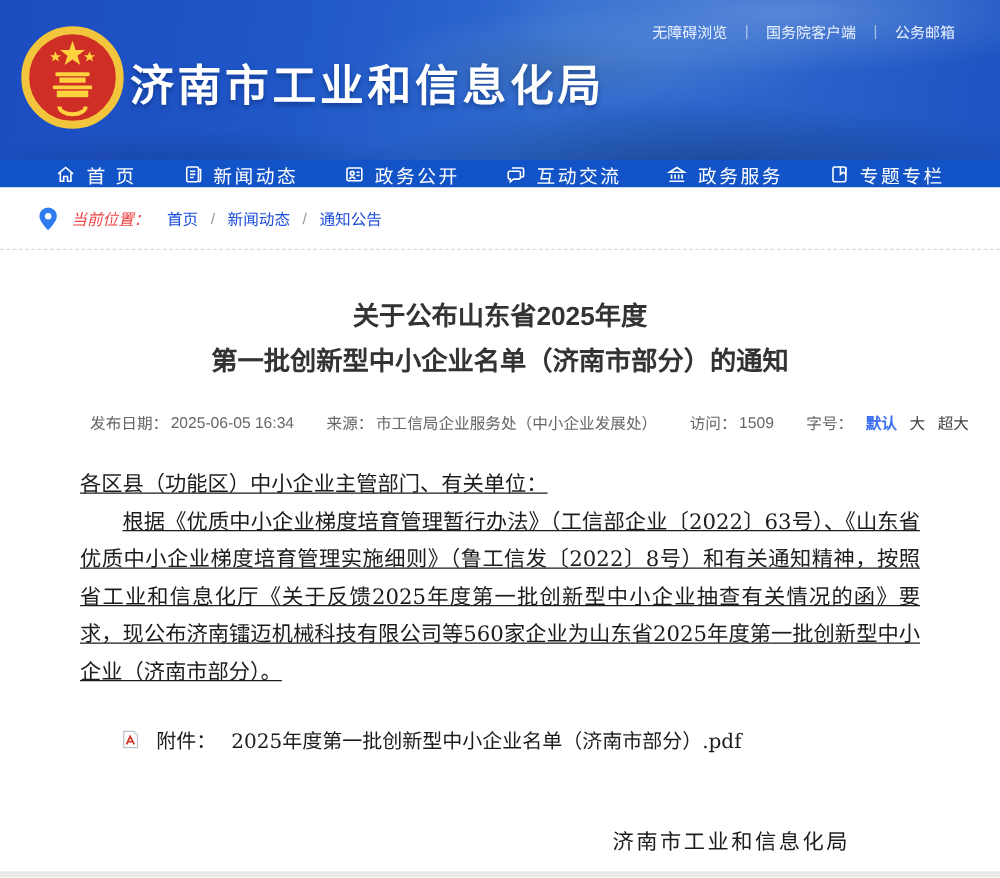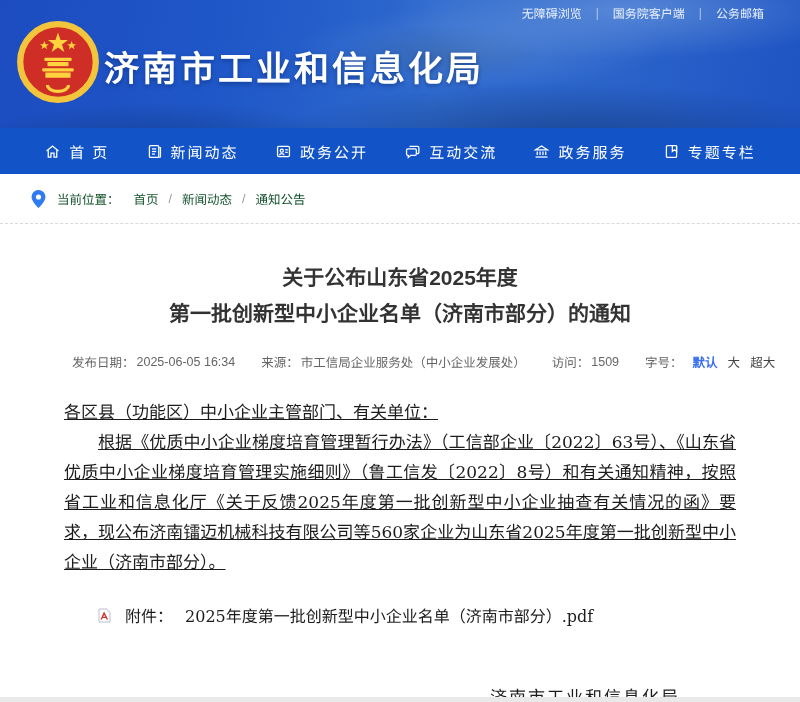--- a/index.html
+++ b/index.html
@@ -12,47 +12,47 @@
       radial-gradient(ellipse 340px 70px at 78% 8%,  rgba(140,180,230,.45), transparent 70%),
       radial-gradient(ellipse 260px 60px at 60% 38%, rgba(120,165,220,.35), transparent 70%),
       radial-gradient(ellipse 420px 90px at 70% 115%, rgba(8,40,90,.55), transparent 72%),
       radial-gradient(ellipse 300px 70px at 20% 118%, rgba(10,45,95,.5), transparent 70%),
       radial-gradient(ellipse 150px 40px at 55% 42%, rgba(25,70,140,.5), transparent 70%),
       linear-gradient(100deg,#1c4cc0 0%, #2058c8 30%, #2f6ace 55%, #2a62ca 78%, #1e53c2 100%);
   }
   .emblem { position:absolute; left:16px; top:20px; width:84px; height:84px; }
   .site-title { position:absolute; left:104px; top:40px; color:#fff; font-size:35px;
     font-weight:bold; letter-spacing:3px; text-shadow:0 2px 4px rgba(0,30,90,.45); }
-  .top-links { position:absolute; top:4px; right:22px; display:flex; align-items:center;
+  .top-links { position:absolute; top:16px; right:22px; display:flex; align-items:center;
     font-size:12px; color:#eaf1ff; }
   .top-links .tlink { padding:0 14px; cursor:pointer; white-space:nowrap; }
   .top-links .tsep { color:rgba(255,255,255,.55); }
   .searchbar { position:absolute; top:59px; right:30px; width:242px; height:31px;
     background:rgba(255,255,255,.92); border-radius:16px; display:flex; align-items:center;
     padding-left:12px; }
   .searchbar input { flex:1; border:none; outline:none; background:transparent;
     font-size:12px; color:#333; min-width:0; }
   .searchbar input::placeholder { color:#9aa3b0; }
   .search-btn { width:60px; height:31px; margin-left:4px; border:none; cursor:pointer;
     background:#dd4040; color:#fff; font-size:13px; border-radius:16px; letter-spacing:2px; }
   .mag { width:15px; height:15px; margin-right:7px; flex:none; }
 
   
-  .nav { width:800px; height:46px; background:#1254c8; display:flex; align-items:center;
+  .nav { width:800px; height:22px; background:#1254c8; display:flex; align-items:center;
     justify-content:space-around; padding:0 26px; }
   .nav-item { display:flex; align-items:center; gap:8px; color:#fff; font-size:15px;
     letter-spacing:2px; cursor:pointer; white-space:nowrap; }
   .nav-item svg { width:17px; height:17px; flex:none; }
 
   
   .crumb { width:800px; height:50px; background:#fff; display:flex; align-items:center;
     padding:0 30px; border-bottom:1px dashed #d9d9d9; font-size:12.5px; color:#333; }
   .crumb .pin { width:17px; height:20px; margin-right:10px; flex:none; }
-  .crumb .c-label { color:#14532d; margin-right:4px; }
-  .crumb .c-link { color:#14532d; cursor:pointer; margin:0 10px; }
+  .crumb .c-label { color:#ef4444; margin-right:4px;font-style:italic; }
+  .crumb .c-link { color:#1d4ed8; cursor:pointer; margin:0 10px; }
   .crumb .c-link:first-of-type { margin-left:6px; }
   .crumb .c-sep { color:#999; }
 
   
   .content { width:800px; padding:0 64px; position:relative; }
   .art-title { text-align:center; margin-top:36px; color:#333; font-size:21px;
     font-weight:bold; line-height:36px; }
   .meta { margin-top:20px; display:flex; align-items:flex-start; column-gap:26px;
     font-size:12.5px; color:#666; padding-left:8px; white-space:nowrap; }
   .meta .m-group { display:flex; align-items:center; gap:2px; }

